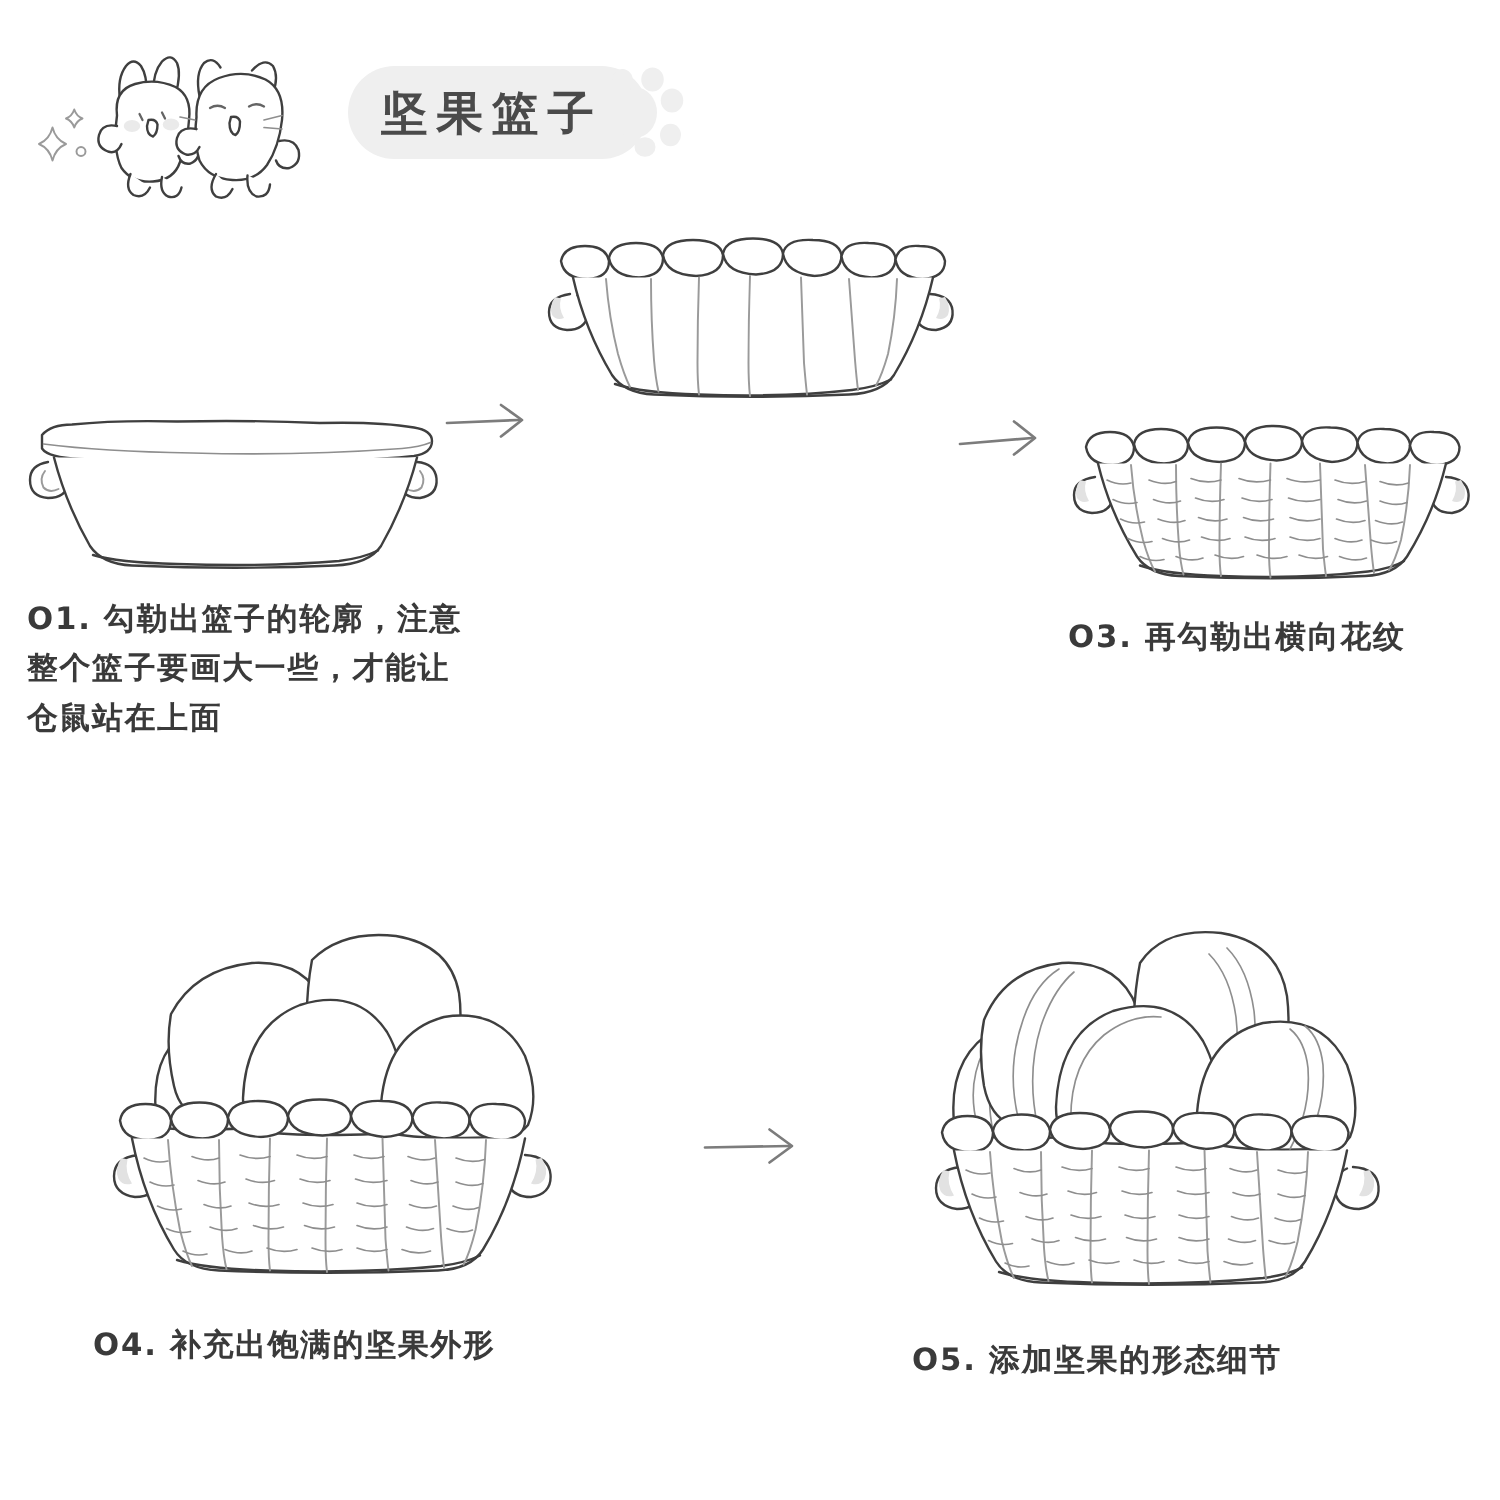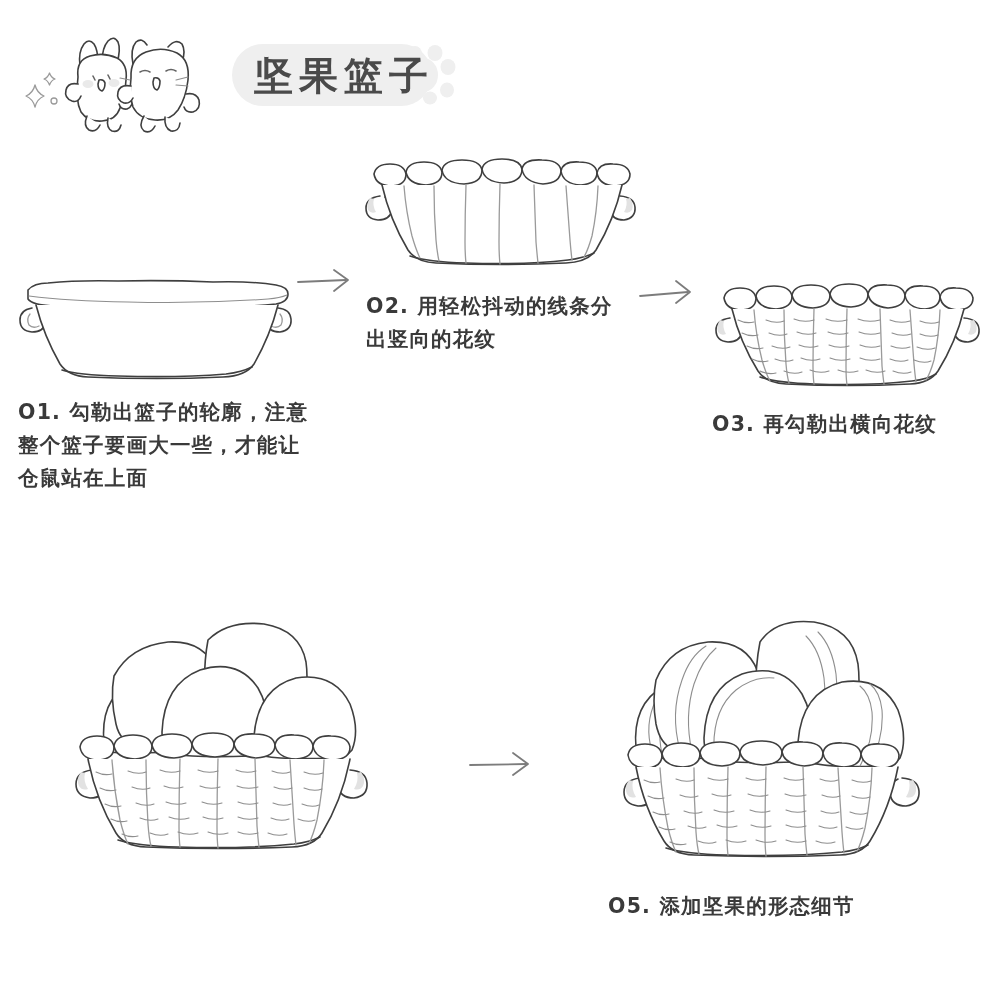--- a/index.html
+++ b/index.html
@@ -69,21 +69,21 @@
     height: 58px;
   }
   .title-text {
     position: absolute;
     left: 22px;
     top: 9px;
     width: 170px;
     height: 46px;
     line-height: 46px;
     font-family: "DejaVu Sans", "Liberation Sans", sans-serif;
-    font-size: 39px;
+    font-size: 31px;
     font-weight: 700;
     letter-spacing: 6px;
     color: #4a4a4a;
     white-space: nowrap;
   }
 
   
   .step {
     position: absolute;
   }
@@ -253,22 +253,20 @@
 
       <path class="ln-soft" d="M52 34 Q54 60 60 84 Q64 98 68 106"></path>
       <path class="ln-soft" d="M82 34 Q82 62 84 88 Q85 100 87 109"></path>
       <path class="ln-soft" d="M114 33 Q113 62 113 90 Q113 102 114 111"></path>
       <path class="ln-soft" d="M148 32 Q147 62 147 90 Q147 103 148 112"></path>
       <path class="ln-soft" d="M182 33 Q183 62 184 90 Q185 102 186 111"></path>
       <path class="ln-soft" d="M214 34 Q216 62 218 88 Q219 100 220 108"></path>
       <path class="ln-soft" d="M246 34 Q245 60 240 84 Q236 98 232 105"></path>
     </svg>
   </div>
-  <div class="caption cap-02">O2. 用轻松抖动的线条分
-出竖向的花纹</div>
 
   <div class="step step-03">
     <svg class="figure" width="292" height="114" viewBox="0 0 292 114">
 
       <path class="ln fillw" d="M28 40 Q14 42 14 52 Q14 63 26 64 Q38 64 40 54 Q41 44 33 41"></path>
       <path class="shade" d="M18 42 Q14 48 16 54 Q19 58 24 56 Q20 49 22 43 Z"></path>
       <path class="ln fillw" d="M262 40 Q276 41 277 51 Q278 62 266 64 Q254 64 252 54 Q251 44 259 41"></path>
       <path class="shade" d="M272 42 Q276 48 274 54 Q271 58 266 56 Q270 49 268 43 Z"></path>
 
       <g>
@@ -411,20 +409,21 @@
         <path d="M240 191 Q250 195 257 192"></path>
         <path d="M64 206 Q72 210 80 208"></path>
           <path d="M92 205 Q102 209 110 206"></path>
         <path d="M120 204 Q130 208 140 205"></path>
           <path d="M150 204 Q160 208 170 205"></path>
         <path d="M180 204 Q190 208 200 205"></path>
           <path d="M210 205 Q220 209 229 206"></path>
       </g>
     </svg>
   </div>
+  <div class="caption cap-04">O4. 补充出饱满的坚果外形</div>
 
   <div class="step step-05">
     <svg class="figure" width="332" height="248" viewBox="0 0 332 248">
 
       <g>
         <path class="ln fillw" d="M28 120 Q24 76 56 58 Q86 42 106 62 Q120 80 116 118
                                   Q114 128 104 130 Q56 132 36 128 Q28 126 28 120 Z"></path>
         <path class="ln-thin" d="M44 124 Q36 96 48 72 Q58 54 74 50"></path>
         <path class="ln-thin" d="M54 126 Q48 98 58 76 Q66 60 78 54"></path>
 

